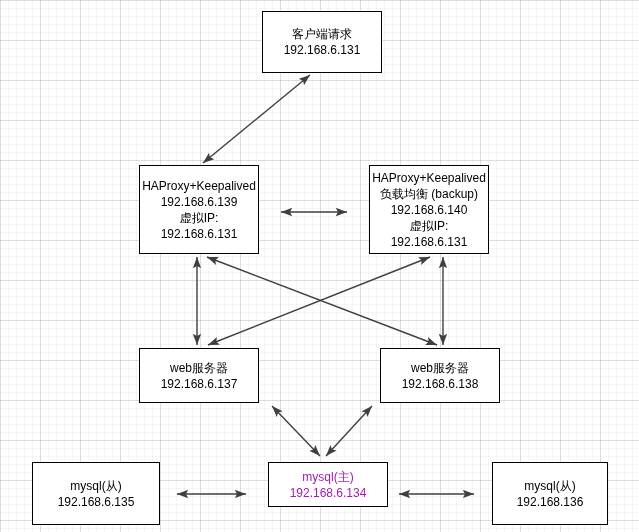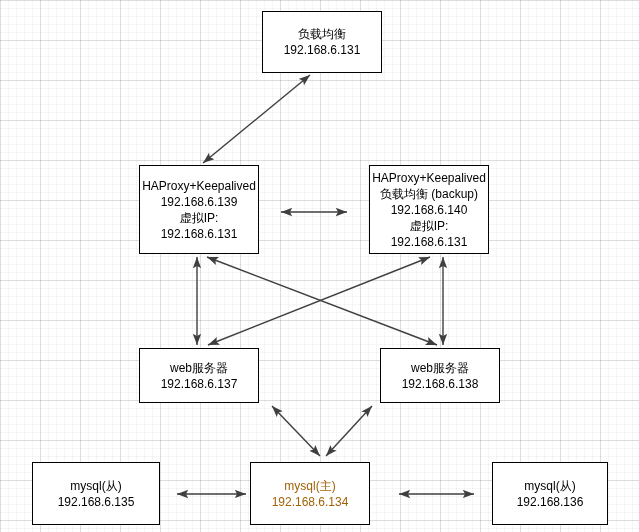--- a/index.html
+++ b/index.html
@@ -75,21 +75,21 @@
         <line x1="443" y1="257" x2="443" y2="345" stroke="#3f3f3f" marker-end="url(#arrowEnd)" marker-start="url(#arrowStart)"></line>
         <line x1="272" y1="406" x2="320" y2="456" stroke="#3f3f3f" marker-end="url(#arrowEnd)" marker-start="url(#arrowStart)"></line>
         <line x1="372" y1="406" x2="326" y2="456" stroke="#3f3f3f" marker-end="url(#arrowEnd)" marker-start="url(#arrowStart)"></line>
         <line x1="177" y1="494" x2="246" y2="494" stroke="#3f3f3f" marker-end="url(#arrowEnd)" marker-start="url(#arrowStart)"></line>
         <line x1="399" y1="494" x2="474" y2="494" stroke="#3f3f3f" marker-end="url(#arrowEnd)" marker-start="url(#arrowStart)"></line>
       </g>
   </svg>
 
   <div id="node-layer">
       <div class="node" style="left: 262px; top: 11px; width: 120px; height: 62px; border-color: rgb(0, 0, 0); color: rgb(0, 0, 0);">
-        <div class="line">负载均衡</div>
+        <div class="line">客户端请求</div>
         <div class="line">192.168.6.131</div>
       </div>
       <div class="node" style="left: 139px; top: 165px; width: 120px; height: 89px; border-color: rgb(0, 0, 0); color: rgb(0, 0, 0);">
         <div class="line">HAProxy+Keepalived</div>
         <div class="line">192.168.6.139</div>
         <div class="line">虚拟IP:</div>
         <div class="line">192.168.6.131</div>
       </div>
       <div class="node" style="left: 369px; top: 165px; width: 120px; height: 89px; border-color: rgb(0, 0, 0); color: rgb(0, 0, 0);">
         <div class="line">HAProxy+Keepalived</div>
@@ -103,21 +103,21 @@
         <div class="line">192.168.6.137</div>
       </div>
       <div class="node" style="left: 380px; top: 348px; width: 120px; height: 55px; border-color: rgb(0, 0, 0); color: rgb(0, 0, 0);">
         <div class="line">web服务器</div>
         <div class="line">192.168.6.138</div>
       </div>
       <div class="node" style="left: 32px; top: 462px; width: 128px; height: 63px; border-color: rgb(0, 0, 0); color: rgb(0, 0, 0);">
         <div class="line">mysql(从)</div>
         <div class="line">192.168.6.135</div>
       </div>
-      <div class="node" style="left: 250px; top: 462px; width: 120px; height: 63px; border-color: rgb(0, 0, 0); color: #a16207;">
+      <div class="node" style="left: 268px; top: 462px; width: 120px; height: 45px; border-color: rgb(0, 0, 0); color: #a21caf;">
         <div class="line">mysql(主)</div>
         <div class="line">192.168.6.134</div>
       </div>
       <div class="node" style="left: 492px; top: 462px; width: 116px; height: 63px; border-color: rgb(0, 0, 0); color: rgb(0, 0, 0);">
         <div class="line">mysql(从)</div>
         <div class="line">192.168.136</div>
       </div>
     </div>
 
 </div>

